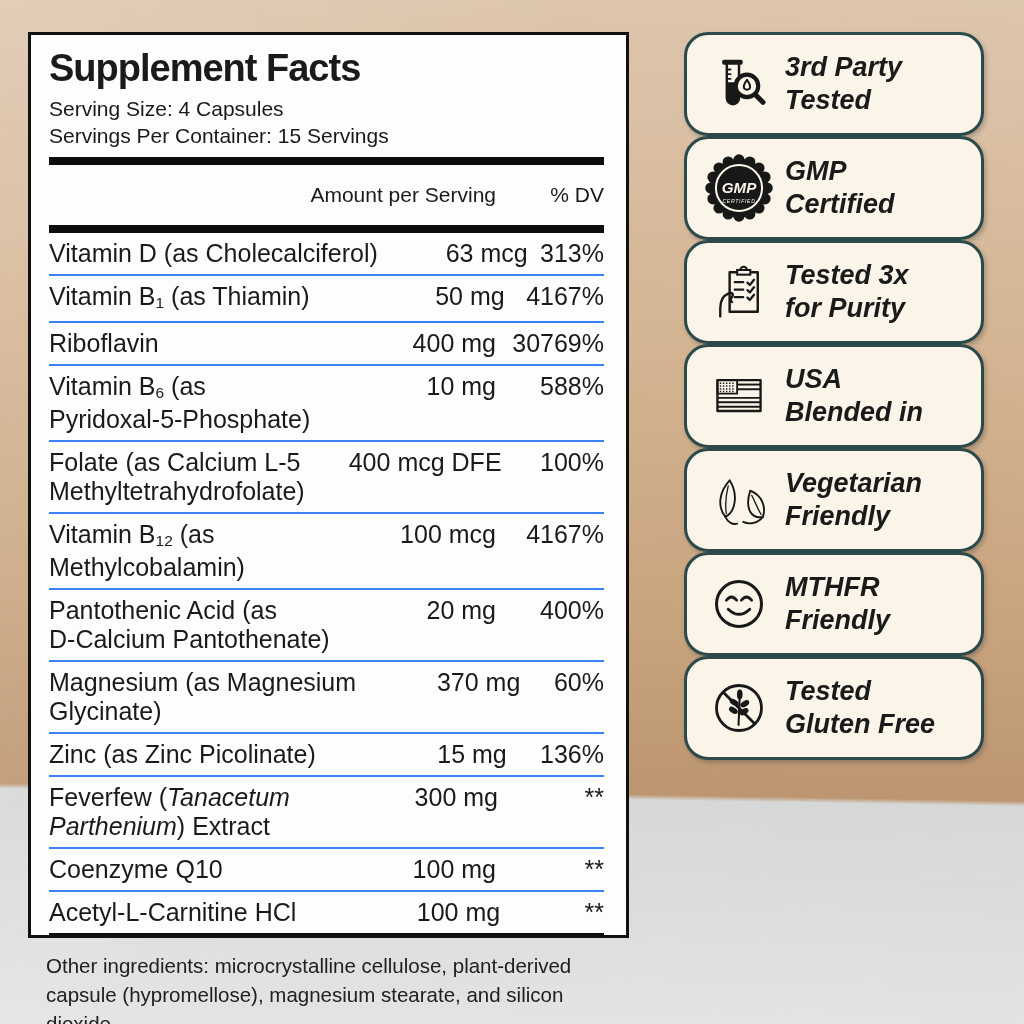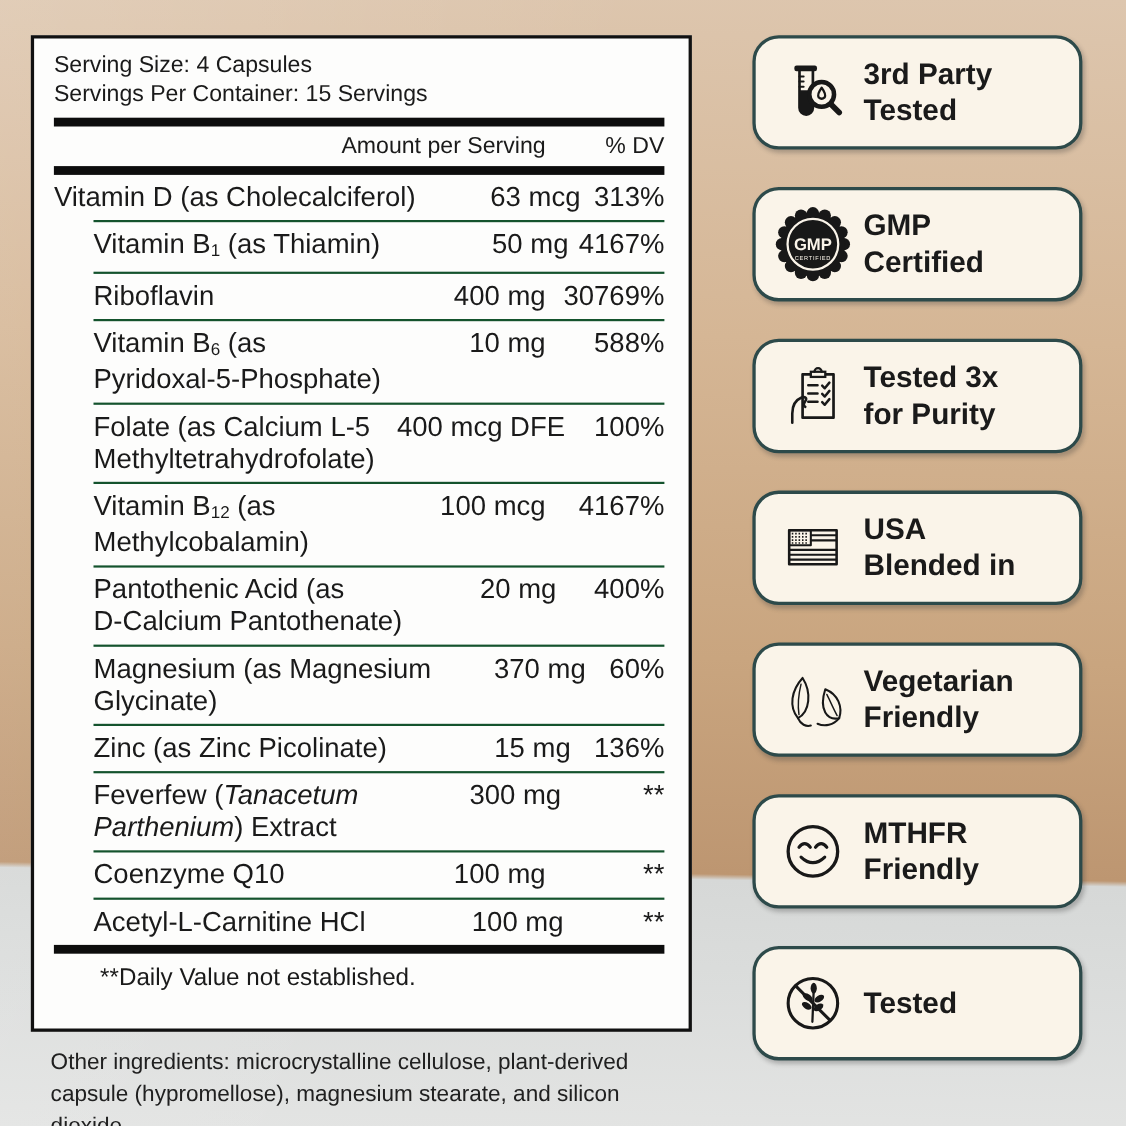--- a/index.html
+++ b/index.html
@@ -16,54 +16,55 @@
   
   .facts-panel{
     position:absolute;left:28px;top:32px;width:601px;height:906px;
     background:#fdfdfc;border:3px solid #111;box-sizing:border-box;
     padding:10px 22px 10px 18px;overflow:hidden;
   }
   .sf-title{font-size:38px;font-weight:bold;letter-spacing:-1px;line-height:42px;margin:2px 0 6px;}
   .sf-serving{font-size:21px;line-height:27px;}
   .bar{height:8px;background:#0d0d0d;}
   .bar-top{margin-top:8px;}
-  .t-head{display:flex;padding:6px 0;font-size:21px;}
+  .t-head{display:flex;padding:18px 0;font-size:21px;}
   .t-head .t-name{flex:1;}
   .t-amt{width:212px;text-align:right;white-space:nowrap;}
   .t-dv{width:108px;text-align:right;white-space:nowrap;}
   .t-row{padding:7px 0 8px;font-size:25px;line-height:26px;}
-  .t-row + .t-row{border-top:2px solid #14532d;margin-left:36px;}
+  .t-row + .t-row{border-top:2px solid #3b82f6;}
   .t-line{display:flex;}
   .t-line .t-name{flex:1;white-space:nowrap;}
   .t-line2{margin-top:3px;}
   sub.vsub{font-size:0.62em;vertical-align:baseline;position:relative;top:0.22em;}
   .footnote{padding-top:8px;font-size:22px;margin-left:42px;}
 
   .other-ing{
     position:absolute;left:46px;top:951px;width:584px;
     font-size:20.5px;line-height:29px;color:#202020;
   }
 
   
-  .badges{position:absolute;left:684px;top:32px;width:300px;display:flex;flex-direction:column;gap:34px;}
+  .badges{position:absolute;left:684px;top:32px;width:300px;display:flex;flex-direction:column;font-style:italic;}
   .badge{
     height:104px;box-sizing:border-box;display:flex;align-items:center;
     background:#faf4e9;border:3px solid #2d4a4a;border-radius:24px;
     box-shadow:2px 3px 4px rgba(60,60,60,0.30);
   }
   .badge-icon{width:76px;margin-left:14px;display:flex;justify-content:center;align-items:center;flex:0 0 76px;}
   .badge-text{font-size:27px;font-weight:bold;line-height:33px;margin-left:8px;}
   svg .ln{stroke:#181818;fill:none;stroke-linecap:round;stroke-linejoin:round;}
   svg .fl{fill:#181818;stroke:none;}
   .seal-gmp{font-weight:bold;}
 </style>
 </head>
 <body>
 
 <div class="facts-panel">
+  <div class="sf-title">Supplement Facts</div>
   <div class="sf-serving">Serving Size: 4 Capsules</div>
   <div class="sf-serving">Servings Per Container: 15 Servings</div>
 
   <div class="bar bar-top"></div>
   <div class="t-head">
     <span class="t-name"></span>
     <span class="t-amt">Amount per Serving</span>
     <span class="t-dv">% DV</span>
   </div>
   <div class="bar"></div>
@@ -310,16 +311,17 @@
         <ellipse class="fl" cx="32.8" cy="17.5" rx="3" ry="5.3"></ellipse>
         <ellipse class="fl" cx="26.8" cy="26" rx="5.2" ry="3" transform="rotate(32 26.8 26)"></ellipse>
         <ellipse class="fl" cx="38.2" cy="27.5" rx="5.2" ry="3" transform="rotate(-32 38.2 27.5)"></ellipse>
         <ellipse class="fl" cx="26" cy="34.5" rx="5.2" ry="3" transform="rotate(32 26 34.5)"></ellipse>
         <ellipse class="fl" cx="37.4" cy="36" rx="5.2" ry="3" transform="rotate(-32 37.4 36)"></ellipse>
         <line x1="15.5" y1="15.5" x2="48.5" y2="48.5" stroke="#181818" stroke-width="3" stroke-linecap="round"></line>
       </svg>
     </span>
     <span class="badge-text">
       <div>Tested</div>
+      <div>Gluten Free</div>
     </span>
   </div>
 
 </div>
 
 </body></html>

